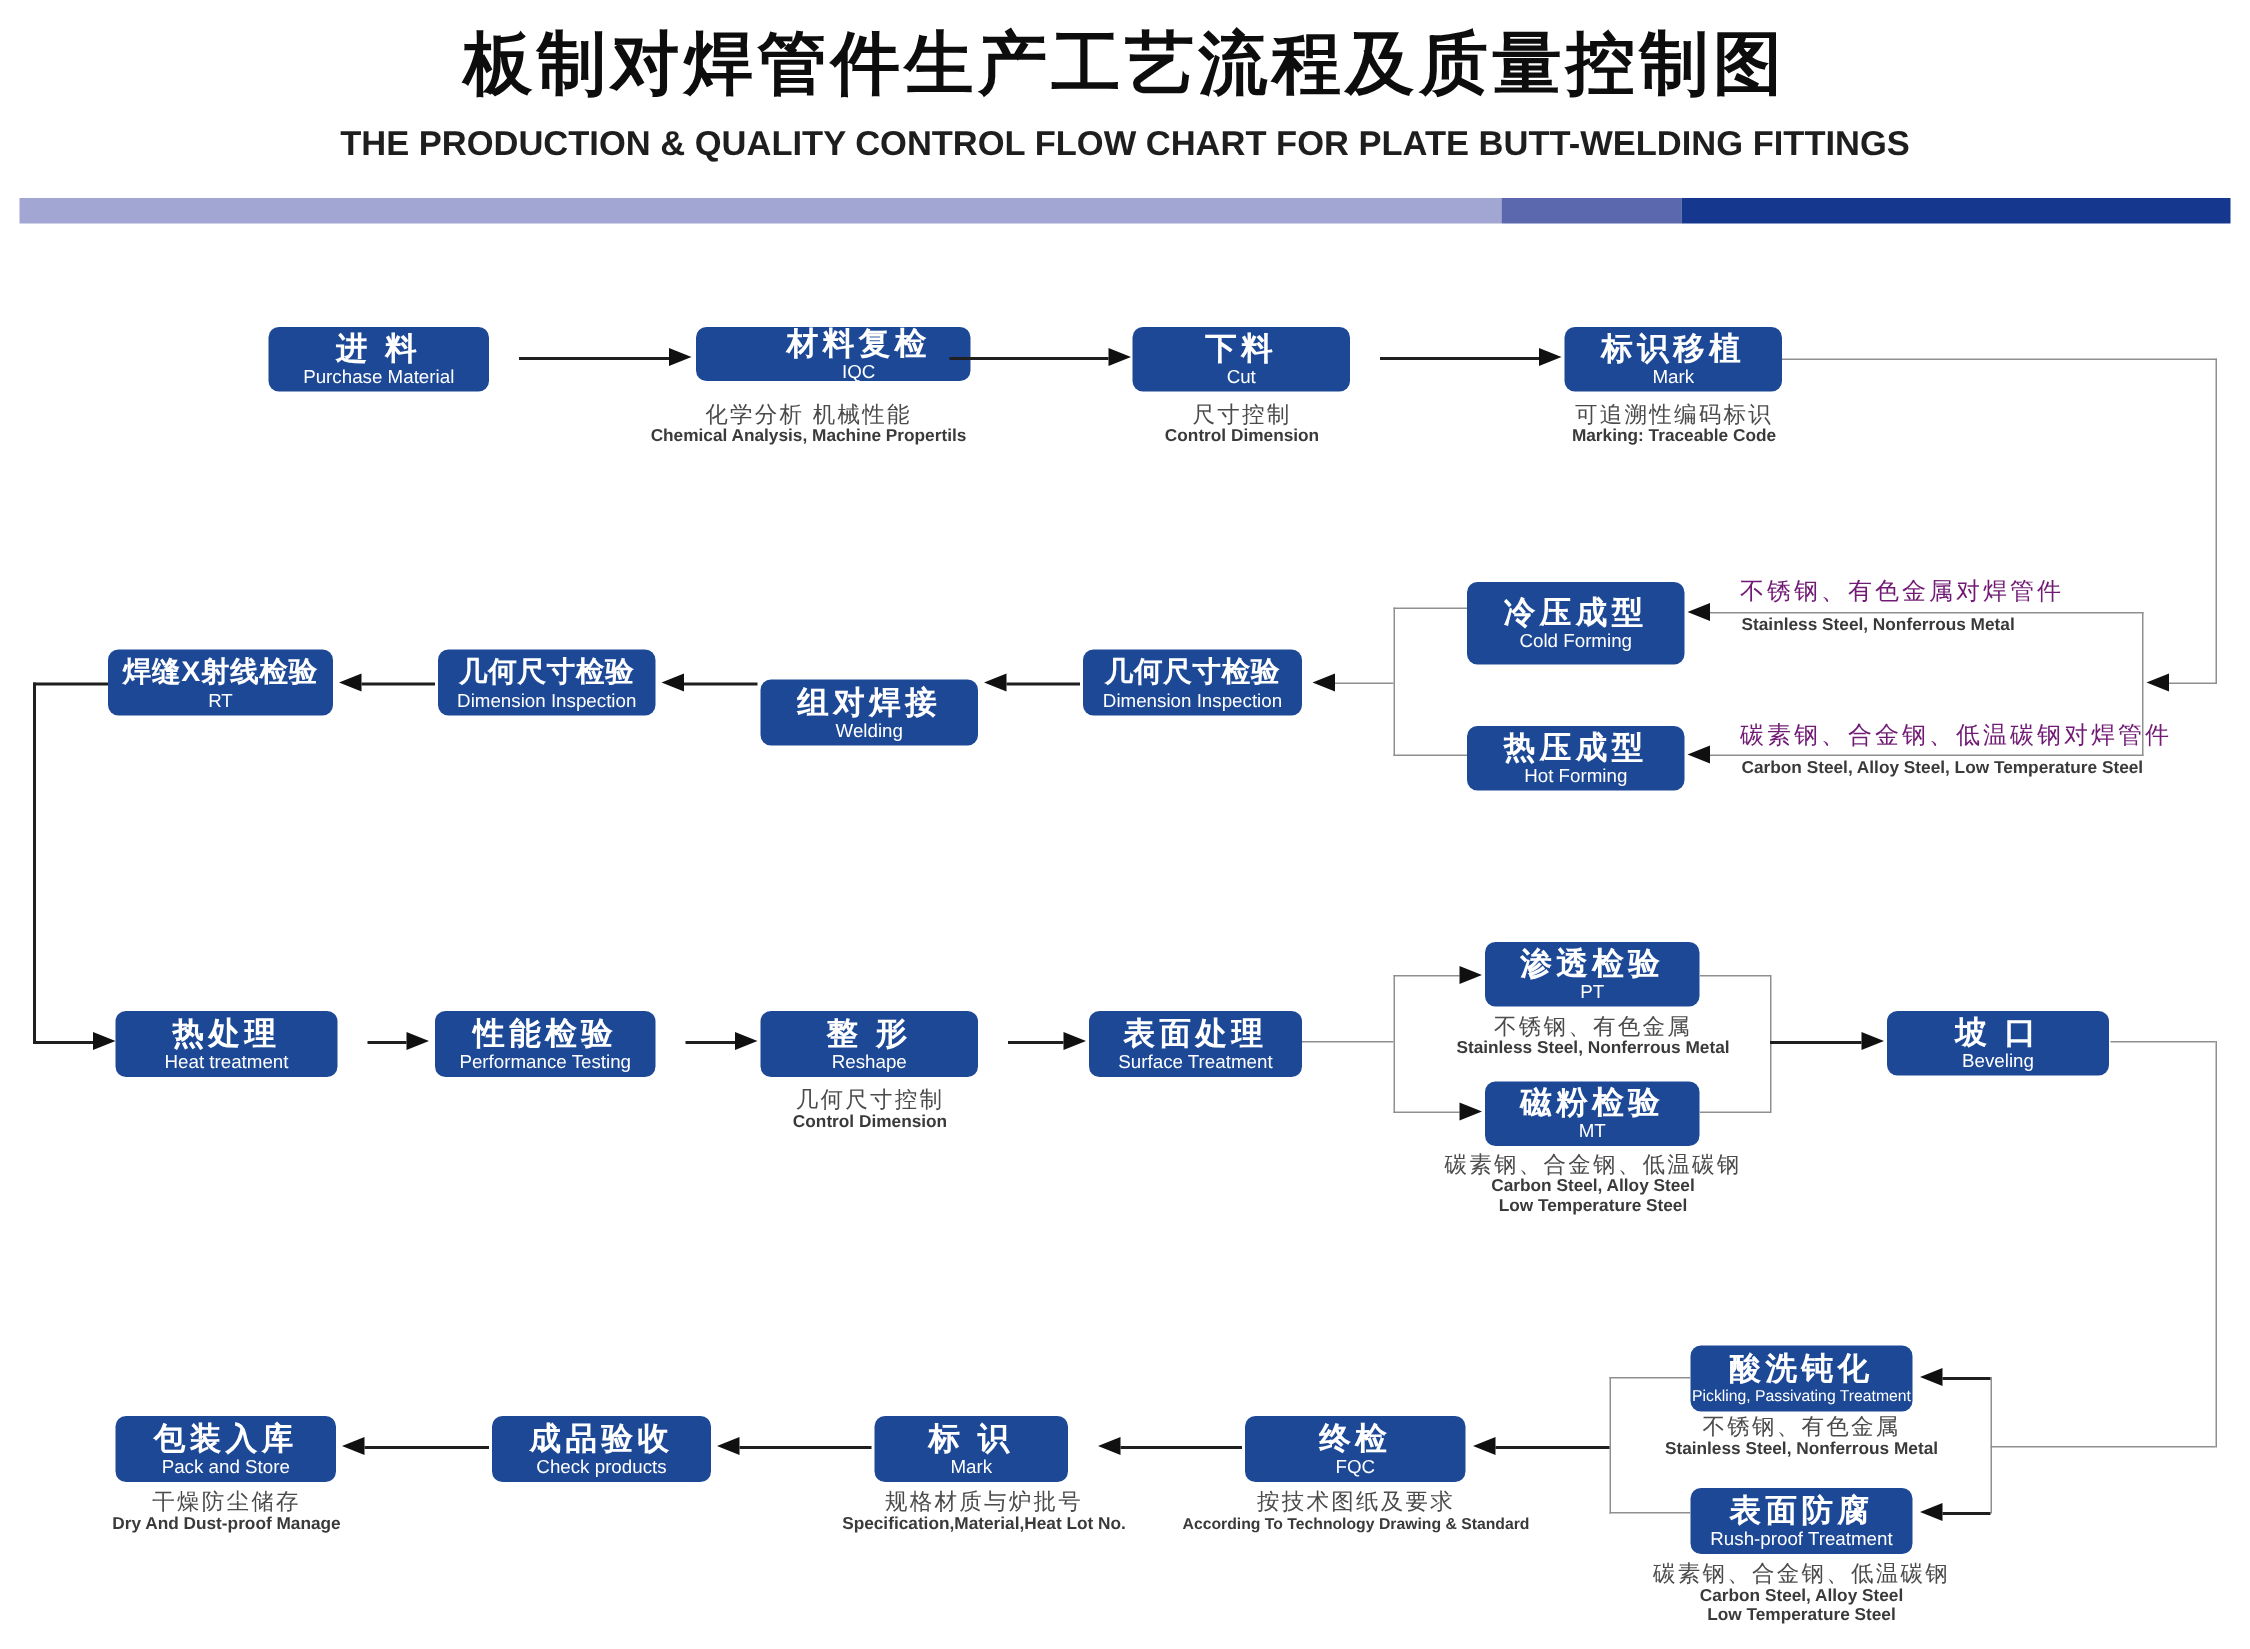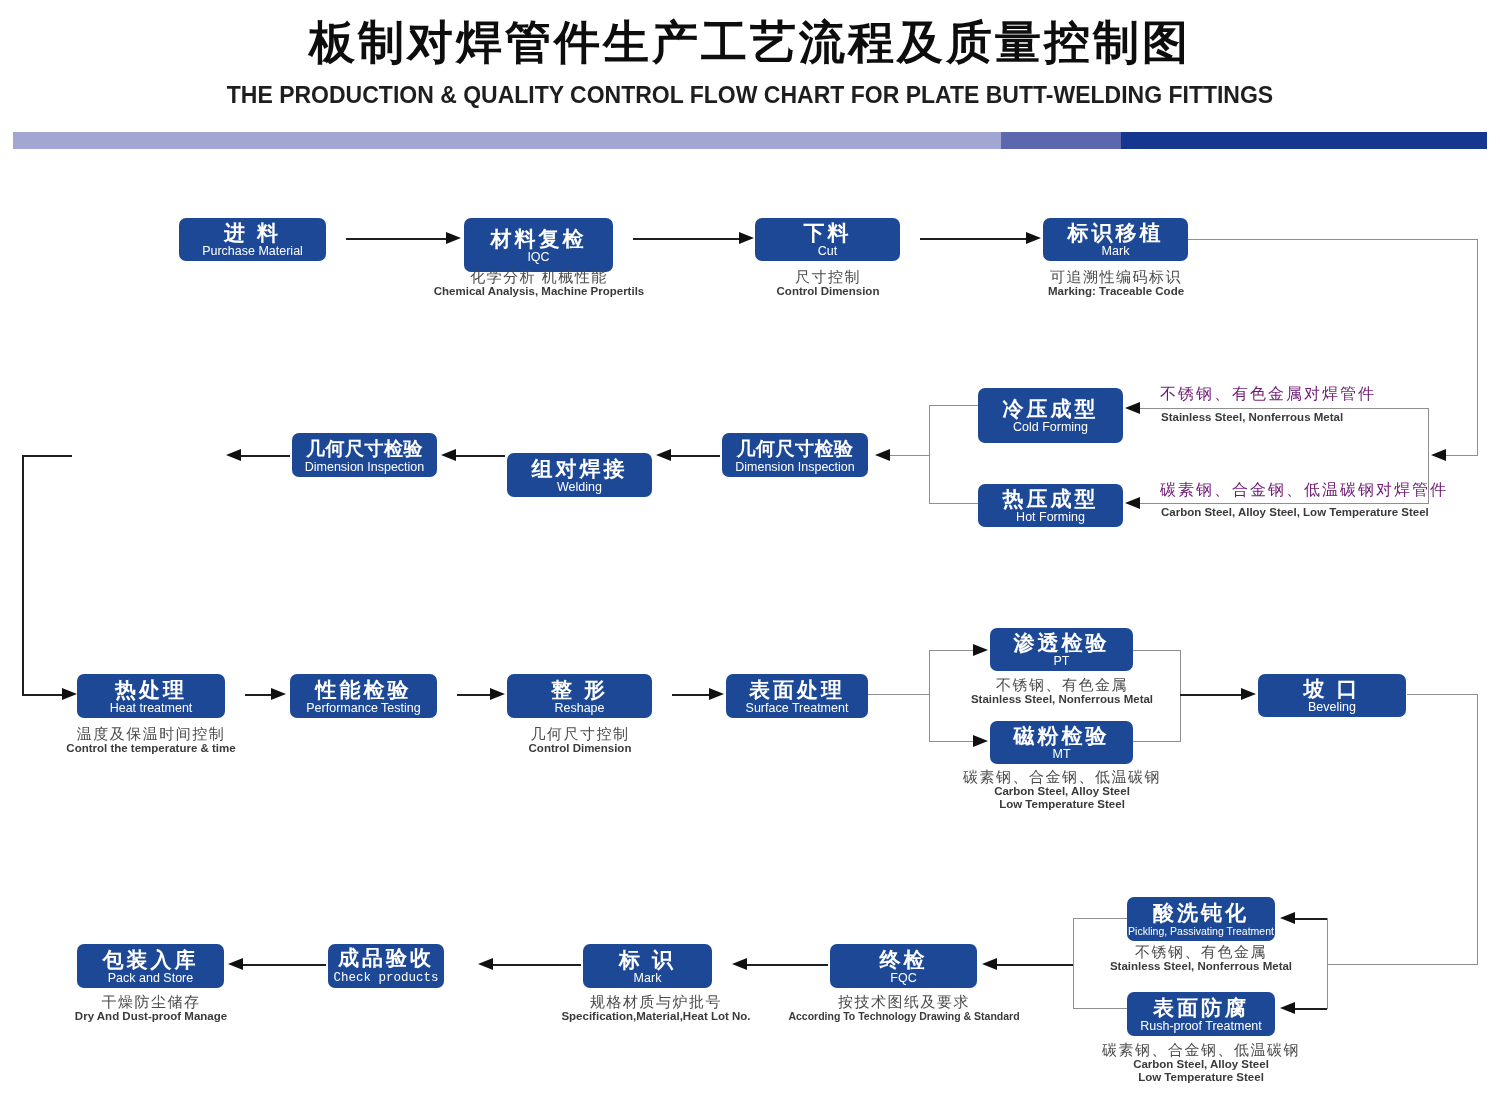--- a/index.html
+++ b/index.html
@@ -45,21 +45,21 @@
   <div class="t-en">THE PRODUCTION &amp; QUALITY CONTROL FLOW CHART FOR PLATE BUTT-WELDING FITTINGS</div>
 
   <div class="bar" style="left:13px;width:988px;background:#a2a6d2;"></div>
   <div class="bar" style="left:1001px;width:120px;background:#5c68ae;"></div>
   <div class="bar" style="left:1121px;width:366px;background:#16378e;"></div>
 
   <div class="node" style="left:179px;top:218px;width:147px;height:43px;">
     <div class="nzh">进 料</div>
     <div class="nen">Purchase Material</div>
   </div>
-  <div class="node" style="left:464px;top:218px;width:149px;height:54px;">
+  <div class="node" style="left:464px;top:218px;width:149px;height:36px;padding-left:34px;">
     <div class="nzh">材料复检</div>
     <div class="nen">IQC</div>
   </div>
   <div class="node" style="left:755px;top:218px;width:145px;height:43px;">
     <div class="nzh">下料</div>
     <div class="nen">Cut</div>
   </div>
   <div class="node" style="left:1043px;top:218px;width:145px;height:43px;">
     <div class="nzh">标识移植</div>
     <div class="nen">Mark</div>
@@ -121,20 +121,24 @@
     <div class="nen">Dimension Inspection</div>
   </div>
   <div class="node" style="left:507px;top:433px;width:145px;height:44px;margin-top:20px;">
     <div class="nzh">组对焊接</div>
     <div class="nen">Welding</div>
   </div>
   <div class="node" style="left:292px;top:433px;width:145px;height:44px;">
     <div class="nzh tight">几何尺寸检验</div>
     <div class="nen">Dimension Inspection</div>
   </div>
+  <div class="node" style="left:72px;top:433px;width:150px;height:44px;">
+    <div class="nzh tight">焊缝X射线检验</div>
+    <div class="nen">RT</div>
+  </div>
 
   <div class="ar l" style="left:656px;top:449px;"></div>
   <div class="hl" style="left:671px;top:455px;width:49px;"></div>
   <div class="ar l" style="left:441px;top:449px;"></div>
   <div class="hl" style="left:456px;top:455px;width:49px;"></div>
   <div class="ar l" style="left:226px;top:449px;"></div>
   <div class="hl" style="left:241px;top:455px;width:49px;"></div>
 
   <div class="hl" style="left:22px;top:455px;width:50px;"></div>
   <div class="vl" style="left:22px;top:455px;height:240px;"></div>
@@ -151,24 +155,20 @@
   </div>
   <div class="node" style="left:507px;top:674px;width:145px;height:44px;">
     <div class="nzh">整  形</div>
     <div class="nen">Reshape</div>
   </div>
   <div class="node" style="left:726px;top:674px;width:142px;height:44px;">
     <div class="nzh">表面处理</div>
     <div class="nen">Surface  Treatment</div>
   </div>
 
-  <div class="cap" style="left:1px;top:725px;">
-    <div class="czh">温度及保温时间控制</div>
-    <div class="cen">Control the  temperature  &amp;  time</div>
-  </div>
   <div class="cap" style="left:430px;top:725px;">
     <div class="czh">几何尺寸控制</div>
     <div class="cen">Control Dimension</div>
   </div>
 
   <div class="hl" style="left:245px;top:694px;width:26px;"></div>
   <div class="ar r" style="left:271px;top:688px;"></div>
   <div class="hl" style="left:457px;top:694px;width:33px;"></div>
   <div class="ar r" style="left:490px;top:688px;"></div>
   <div class="hl" style="left:672px;top:694px;width:37px;"></div>
@@ -246,21 +246,21 @@
   <div class="ar l" style="left:982px;top:958px;"></div>
 
   <div class="node" style="left:830px;top:944px;width:147px;height:44px;">
     <div class="nzh">终检</div>
     <div class="nen">FQC</div>
   </div>
   <div class="node" style="left:583px;top:944px;width:129px;height:44px;">
     <div class="nzh">标  识</div>
     <div class="nen">Mark</div>
   </div>
-  <div class="node" style="left:328px;top:944px;width:116px;height:44px;font-family:Liberation Mono, monospace;">
+  <div class="node" style="left:328px;top:944px;width:146px;height:44px;">
     <div class="nzh">成品验收</div>
     <div class="nen">Check products</div>
   </div>
   <div class="node" style="left:77px;top:944px;width:147px;height:44px;">
     <div class="nzh">包装入库</div>
     <div class="nen">Pack and Store</div>
   </div>
 
   <div class="cap" style="left:754px;top:993px;">
     <div class="czh">按技术图纸及要求</div>

